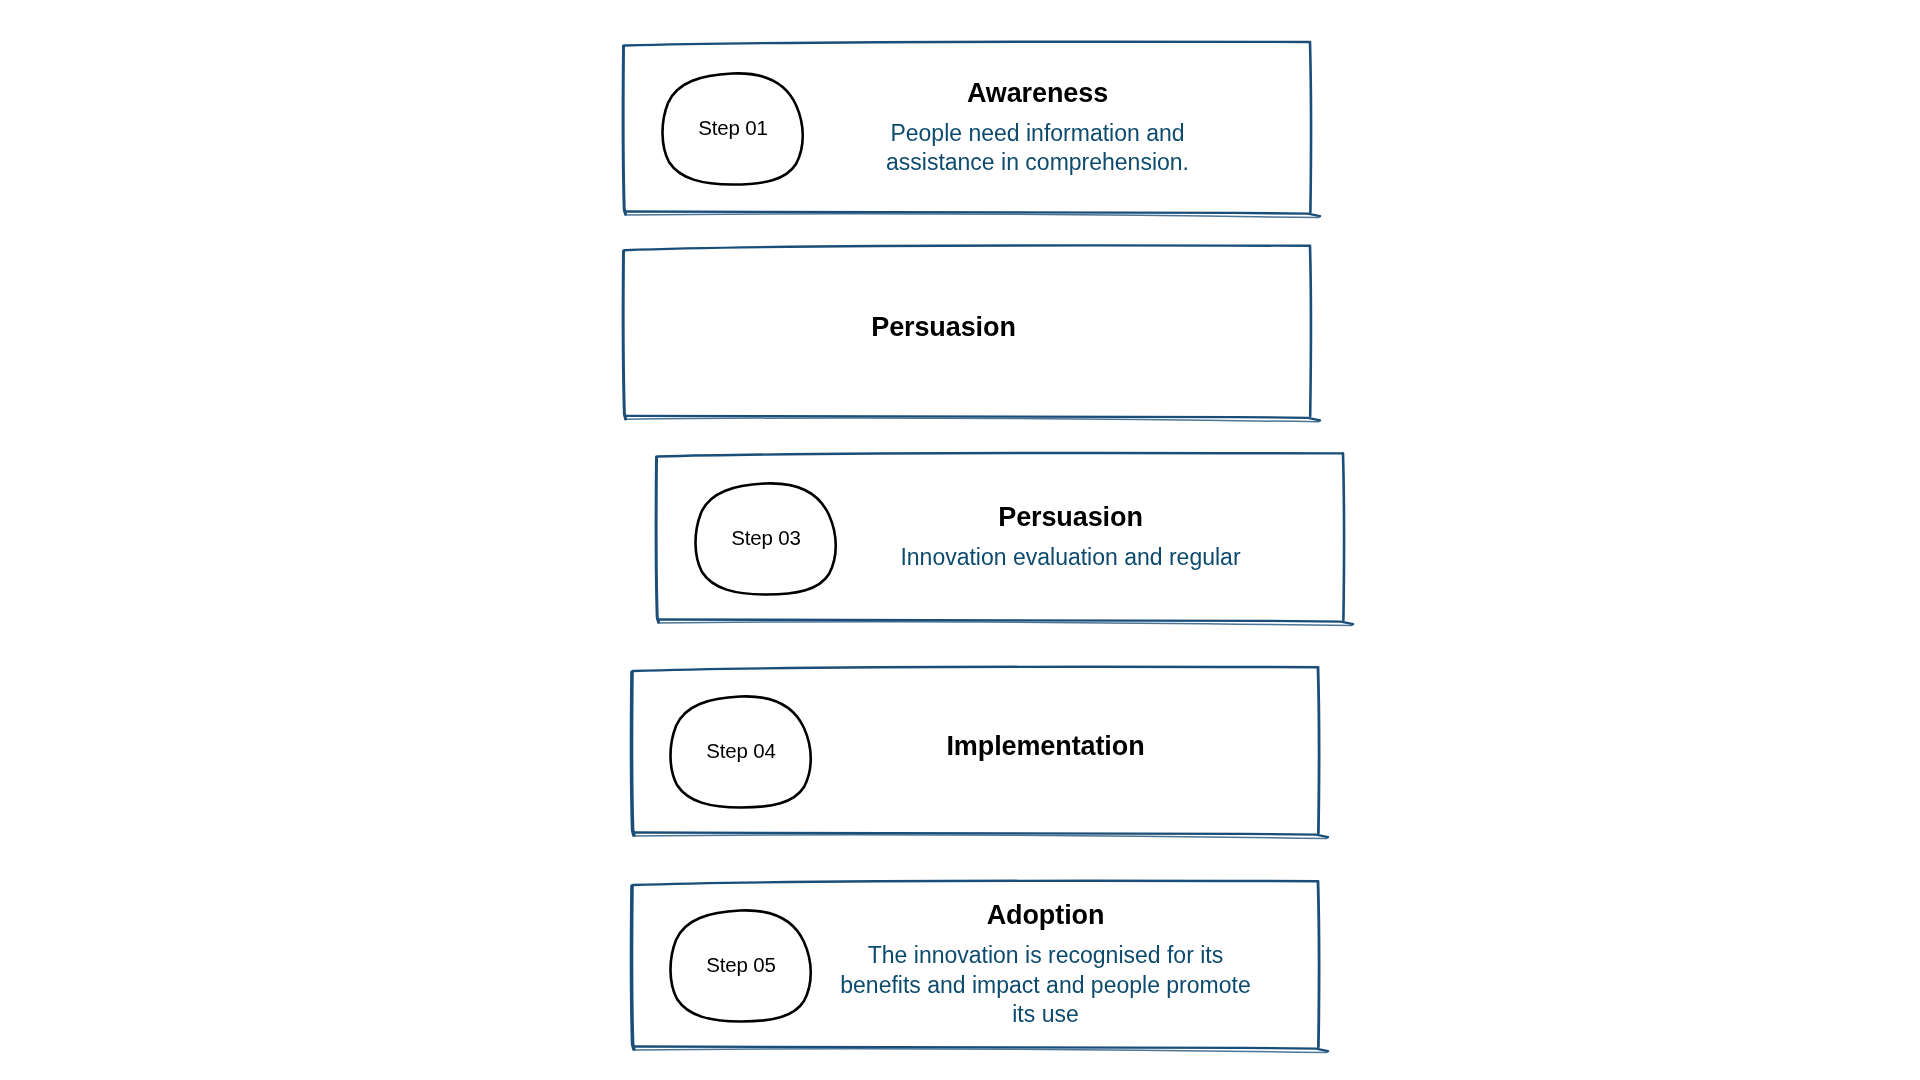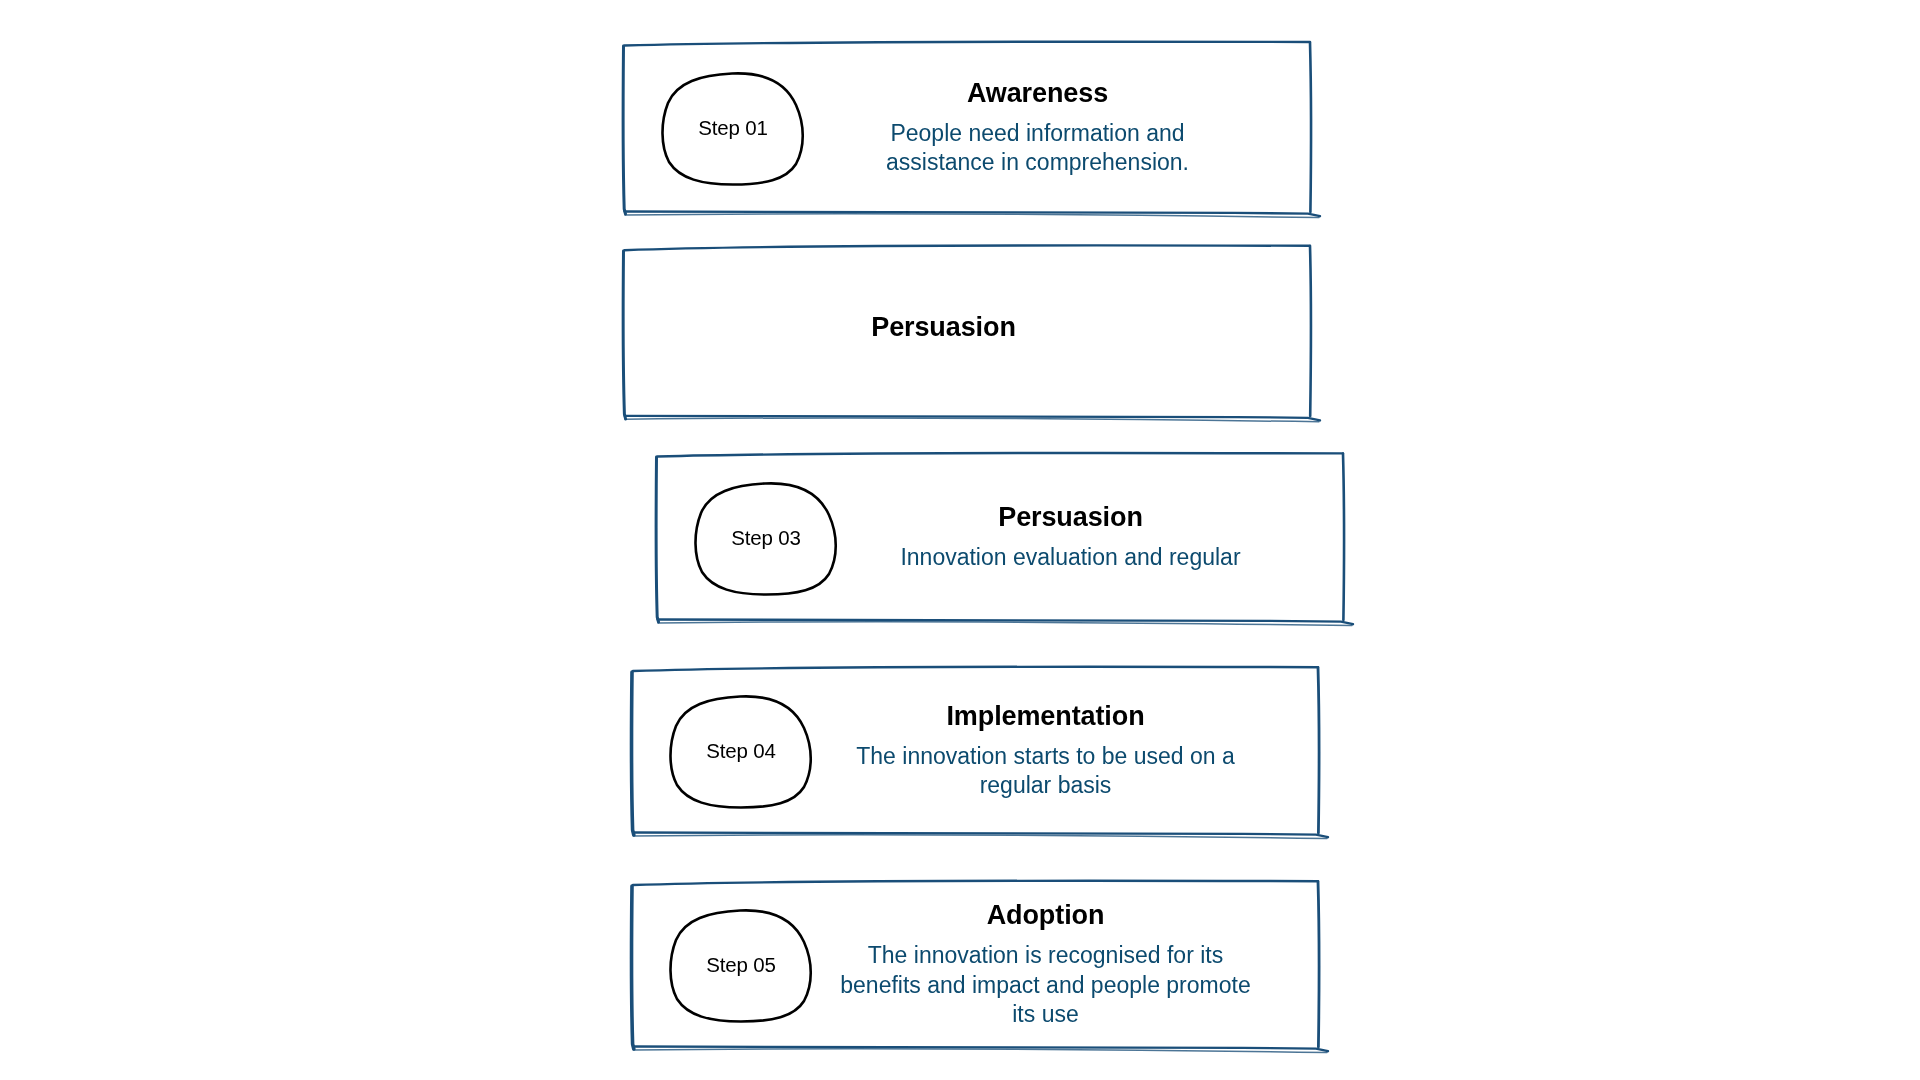--- a/index.html
+++ b/index.html
@@ -188,21 +188,20 @@
       <div class="badge-wrap">
         <svg class="badge-shape" viewBox="0 0 150 118">
           <path d="M74,4.5 C106,3.0 128,14 138,36 C147,56 147,78 138,95
                    C128,111 106,115.5 75,115.5 C44,115.5 22,110 11,93
                    C2.5,77 2.5,53 10,34 C19,13 43,6 74,4.5 Z" fill="#ffffff" stroke="#000000" stroke-width="2.6" stroke-linejoin="round"></path>
         </svg>
         <span class="badge-label">Step 04</span>
       </div>
       <div class="text-block">
         <div class="card-title">Implementation</div>
-        <div class="card-desc desc-wide">The innovation starts to be used on a regular basis</div>
       </div>
     </div>
   </div>
 
   <div class="step-card" style="left:628px; top:878px; width:697px; height:174px;">
     <svg class="card-frame" viewBox="0 0 697 174" preserveAspectRatio="none">
       <path d="M4.0,8 C3.4,58 3.0,114 4.6,166 L5.8,171" fill="none" stroke="#1a4e79" stroke-width="3.6" stroke-linecap="round"></path>
       <path d="M5.0,7.0 C120,3.2 400,2.2 690,3.2" fill="none" stroke="#1a4e79" stroke-width="2.4" stroke-linecap="round"></path>
       <path d="M690,3.4 C691.6,58 691.2,118 690.4,169" fill="none" stroke="#1a4e79" stroke-width="2.8" stroke-linecap="round"></path>
       <path d="M5.0,168.5 C160,167.2 430,168.0 688,170.6 L700,173.2" fill="none" stroke="#1a4e79" stroke-width="2.3" stroke-linecap="round"></path>

